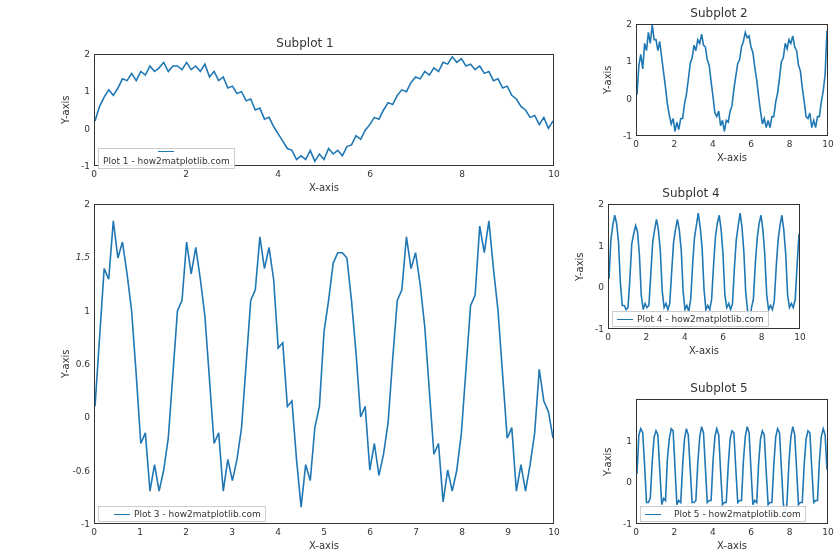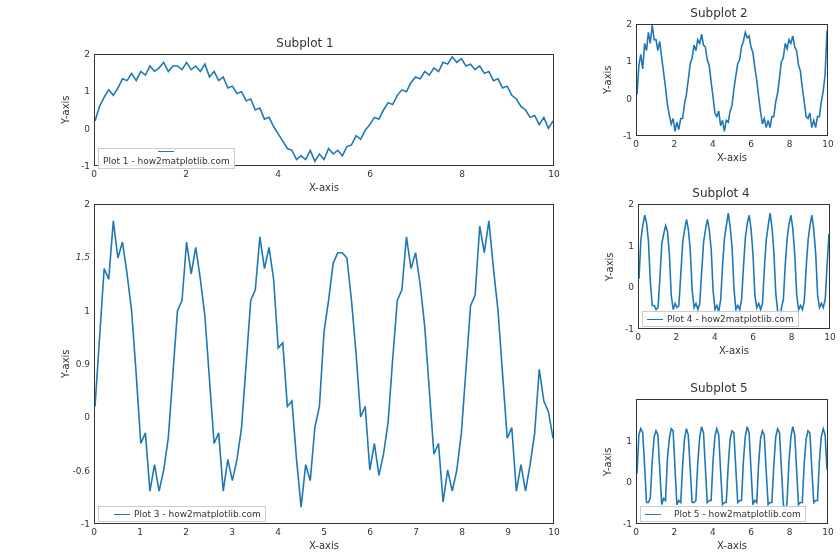--- a/index.html
+++ b/index.html
@@ -79,32 +79,32 @@
       <div class="tick xtick" style="left: 228px; top: 341px;">4</div>
       <div class="tick xtick" style="left: 274px; top: 341px;">5</div>
       <div class="tick xtick" style="left: 320px; top: 341px;">6</div>
       <div class="tick xtick" style="left: 366px; top: 341px;">7</div>
       <div class="tick xtick" style="left: 412px; top: 341px;">8</div>
       <div class="tick xtick" style="left: 458px; top: 341px;">9</div>
       <div class="tick xtick" style="left: 504px; top: 341px;">10</div>
       <div class="tick ytick" style="right: 470px; top: 338px;">-1</div>
       <div class="tick ytick" style="right: 470px; top: 284.667px;">-0.6</div>
       <div class="tick ytick" style="right: 470px; top: 231.333px;">0</div>
-      <div class="tick ytick" style="right: 470px; top: 178px;">0.9</div>
+      <div class="tick ytick" style="right: 470px; top: 178px;">0.6</div>
       <div class="tick ytick" style="right: 470px; top: 124.667px;">1</div>
       <div class="tick ytick" style="right: 470px; top: 71.3333px; font-style: italic;">1.5</div>
       <div class="tick ytick" style="right: 470px; top: 18px;">2</div>
       <div class="xlabel" style="top: 354px; left: 44px; width: 460px;">X-axis</div>
       <div class="ylabel" style="left: 10px; top: 18px; height: 320px;">Y-axis</div>
       <div class="legend" style="left: 48px; top: 320px; padding-left: 15px;">
         <span class="legend-line"></span>
         <span>Plot 3 - how2matplotlib.com</span>
       </div>
     </div>
-    <div class="subplot" style="left: 606px; top: 186px; width: 230px; height: 175px;">
+    <div class="subplot" style="left: 576px; top: 186px; width: 230px; height: 175px;">
       <div class="title">Subplot 4</div>
       <div class="axes" style="left: 32px; top: 18px; width: 192px; height: 125px;">
         <svg class="plotline" viewBox="0 0 192 125" preserveAspectRatio="none">
           <polyline points="0.0,75.0 1.9,35.4 3.8,20.8 5.8,10.4 7.7,18.8 9.6,37.5 11.5,79.2 13.4,102.1 15.4,102.1 17.3,106.3 19.2,104.2 21.1,75.0 23.0,39.6 25.0,29.2 26.9,20.8 28.8,27.1 30.7,50.0 32.6,91.7 34.6,106.3 36.5,100.0 38.4,104.2 40.3,102.1 42.2,70.8 44.2,37.5 46.1,25.0 48.0,14.6 49.9,25.0 51.8,45.8 53.8,87.5 55.7,104.2 57.6,100.0 59.5,106.3 61.4,100.0 63.4,66.7 65.3,37.5 67.2,25.0 69.1,14.6 71.0,25.0 73.0,45.8 74.9,87.5 76.8,106.3 78.7,102.1 80.6,108.3 82.6,95.8 84.5,60.4 86.4,33.3 88.3,20.8 90.2,8.3 92.2,22.9 94.1,43.8 96.0,85.4 97.9,106.3 99.8,102.1 101.8,106.3 103.7,95.8 105.6,62.5 107.5,33.3 109.4,18.8 111.4,10.4 113.3,25.0 115.2,50.0 117.1,91.7 119.0,104.2 121.0,100.0 122.9,106.3 124.8,100.0 126.7,64.6 128.6,35.4 130.6,20.8 132.5,8.3 134.4,22.9 136.3,47.9 138.2,89.6 140.2,108.3 142.1,120.8 144.0,104.2 145.9,95.8 147.8,60.4 149.8,33.3 151.7,18.8 153.6,10.4 155.5,25.0 157.4,50.0 159.4,91.7 161.3,106.3 163.2,102.1 165.1,106.3 167.0,97.9 169.0,62.5 170.9,35.4 172.8,20.8 174.7,10.4 176.6,25.0 178.6,50.0 180.5,91.7 182.4,104.2 184.3,100.0 186.2,104.2 188.2,95.8 190.1,60.4 192.0,29.2"></polyline>
         </svg>
       </div>
       <div class="tick xtick" style="left: 32px; top: 146px;">0</div>
       <div class="tick xtick" style="left: 70.4px; top: 146px;">2</div>
       <div class="tick xtick" style="left: 108.8px; top: 146px;">4</div>
       <div class="tick xtick" style="left: 147.2px; top: 146px;">6</div>

